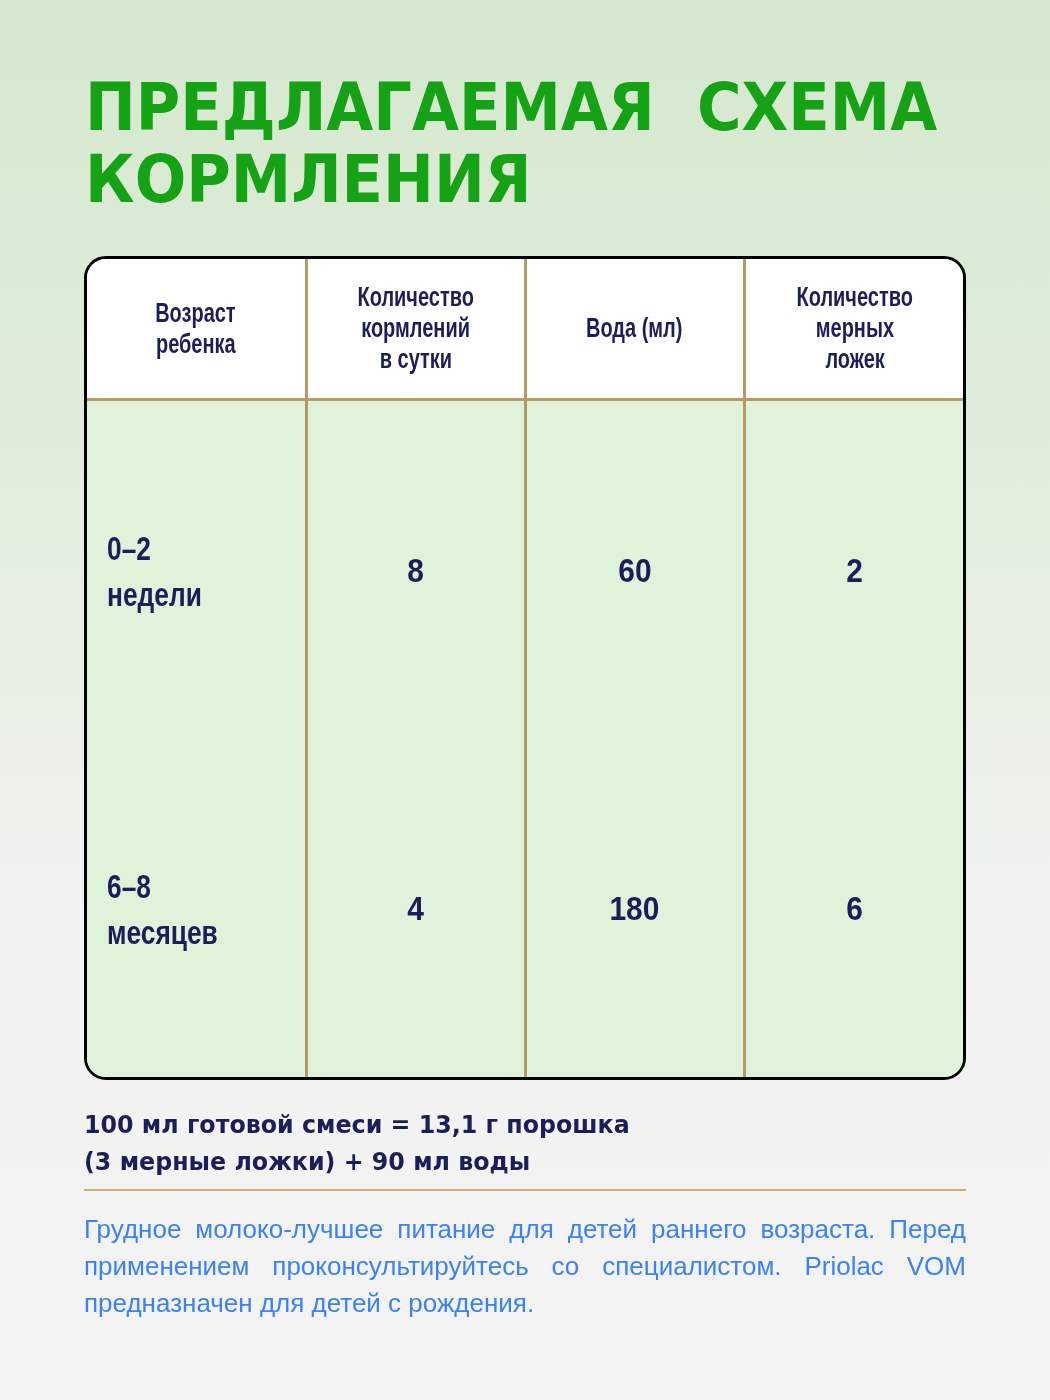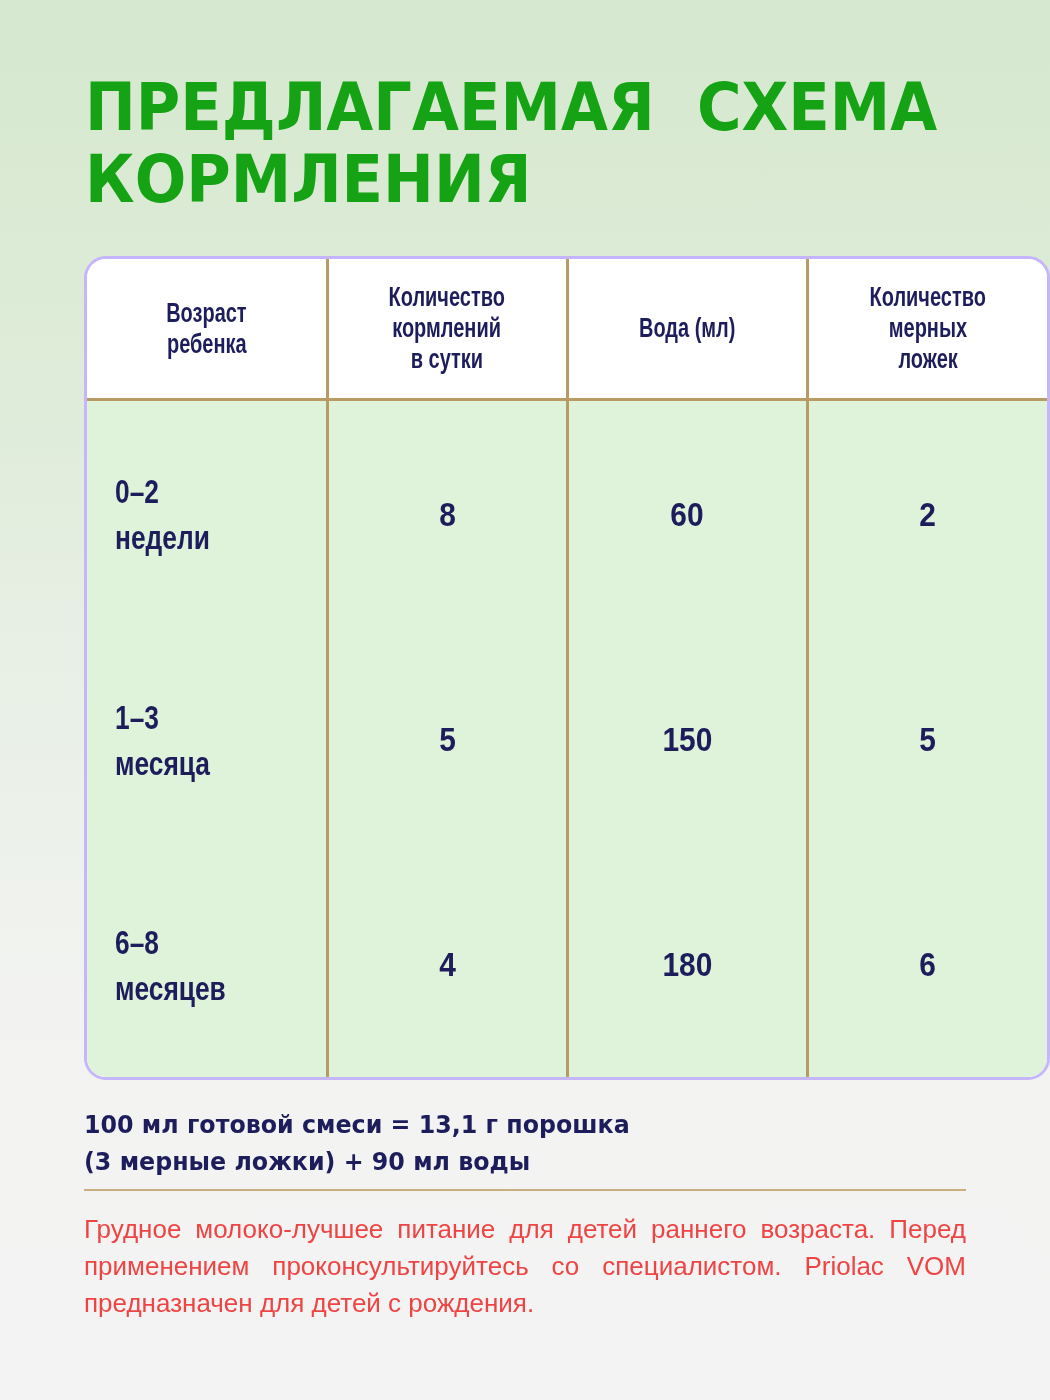--- a/index.html
+++ b/index.html
@@ -26,23 +26,23 @@
       line-height: 72px;
       letter-spacing: 0px;
       transform: scaleX(0.92);
       transform-origin: left top;
       white-space: nowrap;
     }
     .table-wrap {
       position: absolute;
       left: 84px;
       top: 256px;
-      width: 966px;
+      width: 882px;
       height: 824px;
-      border: 3px solid #c4b5fd;
+      border: 3px solid #000000;
       border-radius: 22px;
       overflow: hidden;
       box-sizing: border-box;
       background: #ffffff;
     }
     table {
       border-collapse: collapse;
       width: 100%;
       height: 100%;
       table-layout: fixed;
@@ -71,21 +71,21 @@
     }
     tbody td {
       height: 113px;
       font-size: 34px;
       text-align: center;
     }
     tbody tr.alt td { background: #dff2da; }
     tbody tr.plain td { background: #ffffff; }
     td.age {
       text-align: left;
-      padding-left: 28px;
+      padding-left: 20px;
       font-size: 34px;
       line-height: 46px;
     }
     td.age span { display: inline-block; transform: scaleX(0.88); transform-origin: left center; }
     td.num span { display: inline-block; transform: scaleX(0.88); }
     .formula {
       position: absolute;
       left: 84px;
       top: 1106px;
       color: #1d1d5c;
@@ -102,21 +102,21 @@
       top: 1189px;
       width: 882px;
       height: 2px;
       background: #c9ae80;
     }
     .disclaimer {
       position: absolute;
       left: 84px;
       top: 1211px;
       width: 882px;
-      color: #ef4444;
+      color: #3b82f6;
       font-family: "Liberation Sans", sans-serif;
       font-size: 26px;
       line-height: 37px;
       text-align: justify;
     }
   </style>
 </head>
 <body>
 
 <h1 class="title">
@@ -154,26 +154,20 @@
       </tr>
     </thead>
     <tbody>
       <tr class="alt">
         <td class="age"><span><span>0–2</span><br><span>недели</span></span></td>
         <td class="num"><span>8</span></td>
         <td class="num"><span>60</span></td>
         <td class="num"><span>2</span></td>
       </tr>
       <tr class="alt">
-        <td class="age"><span><span>1–3</span><br><span>месяца</span></span></td>
-        <td class="num"><span>5</span></td>
-        <td class="num"><span>150</span></td>
-        <td class="num"><span>5</span></td>
-      </tr>
-      <tr class="alt">
         <td class="age"><span><span>6–8</span><br><span>месяцев</span></span></td>
         <td class="num"><span>4</span></td>
         <td class="num"><span>180</span></td>
         <td class="num"><span>6</span></td>
       </tr>
     </tbody>
   </table>
 </div>
 
 <div class="formula">

